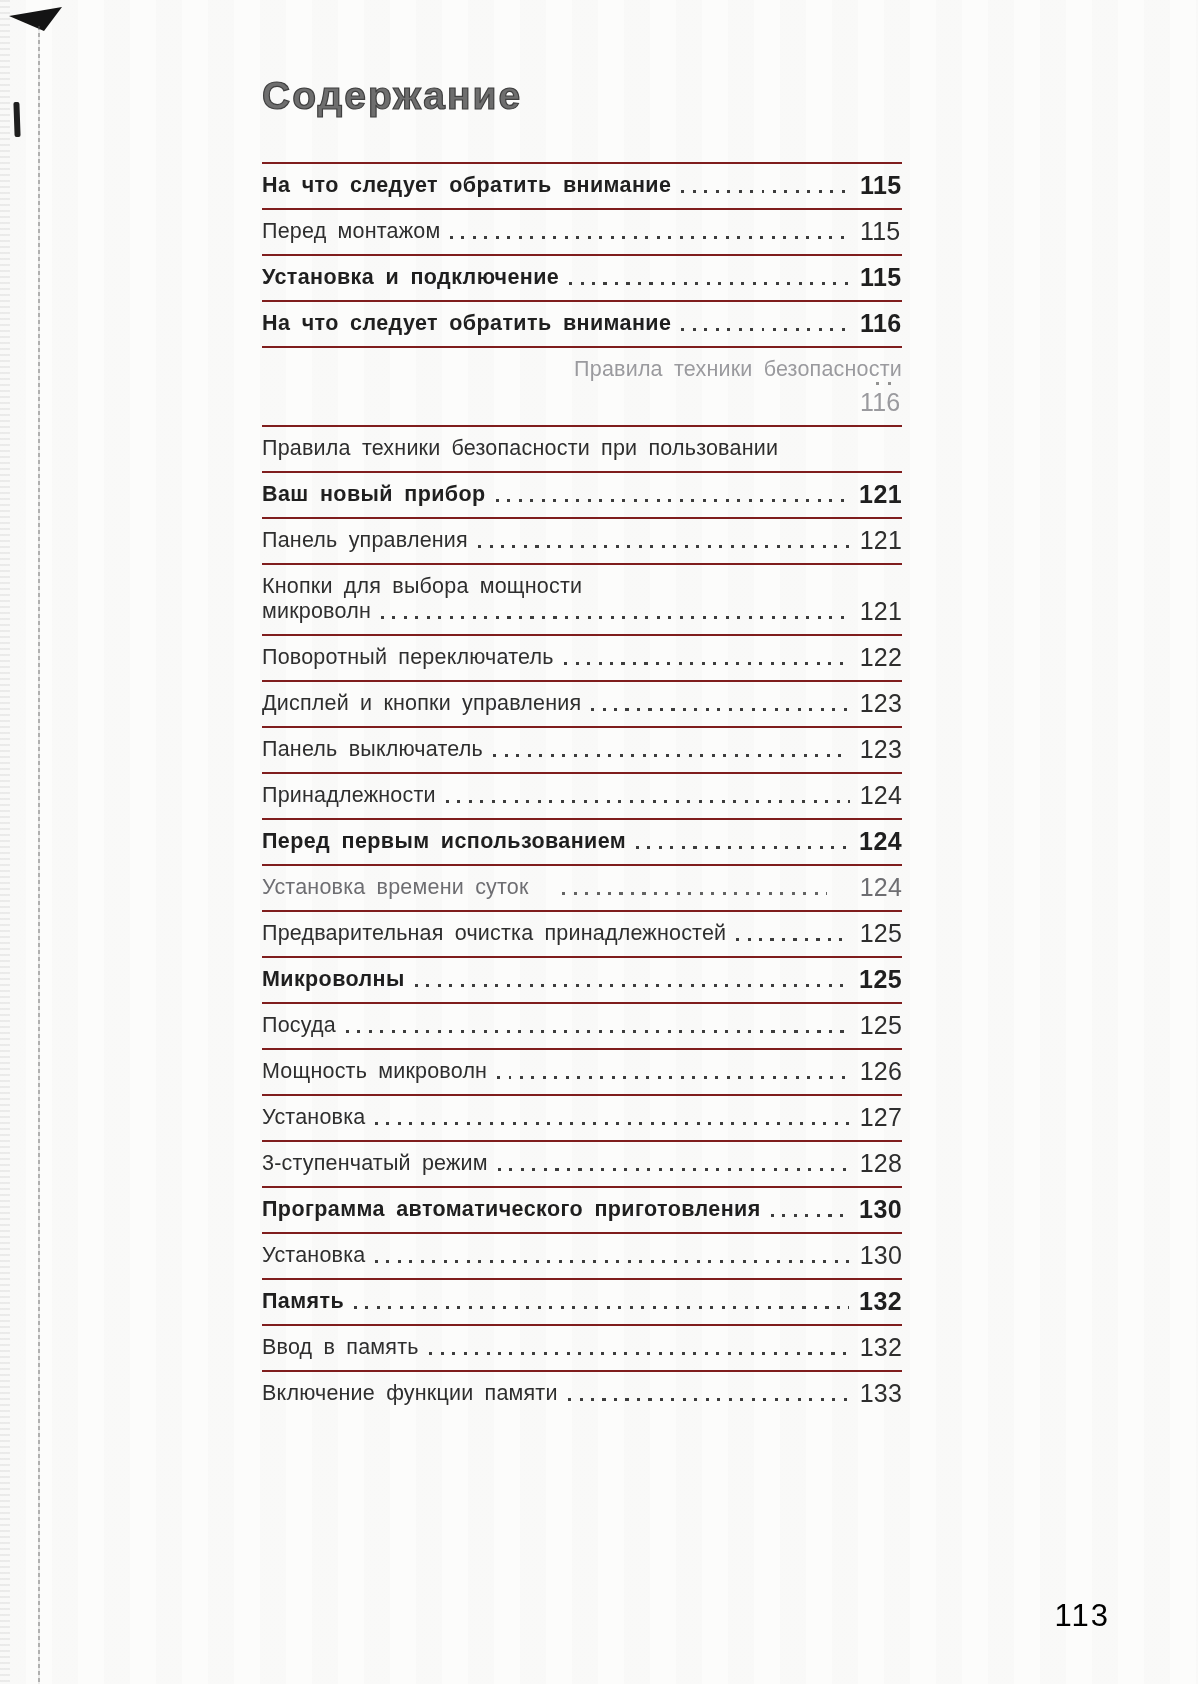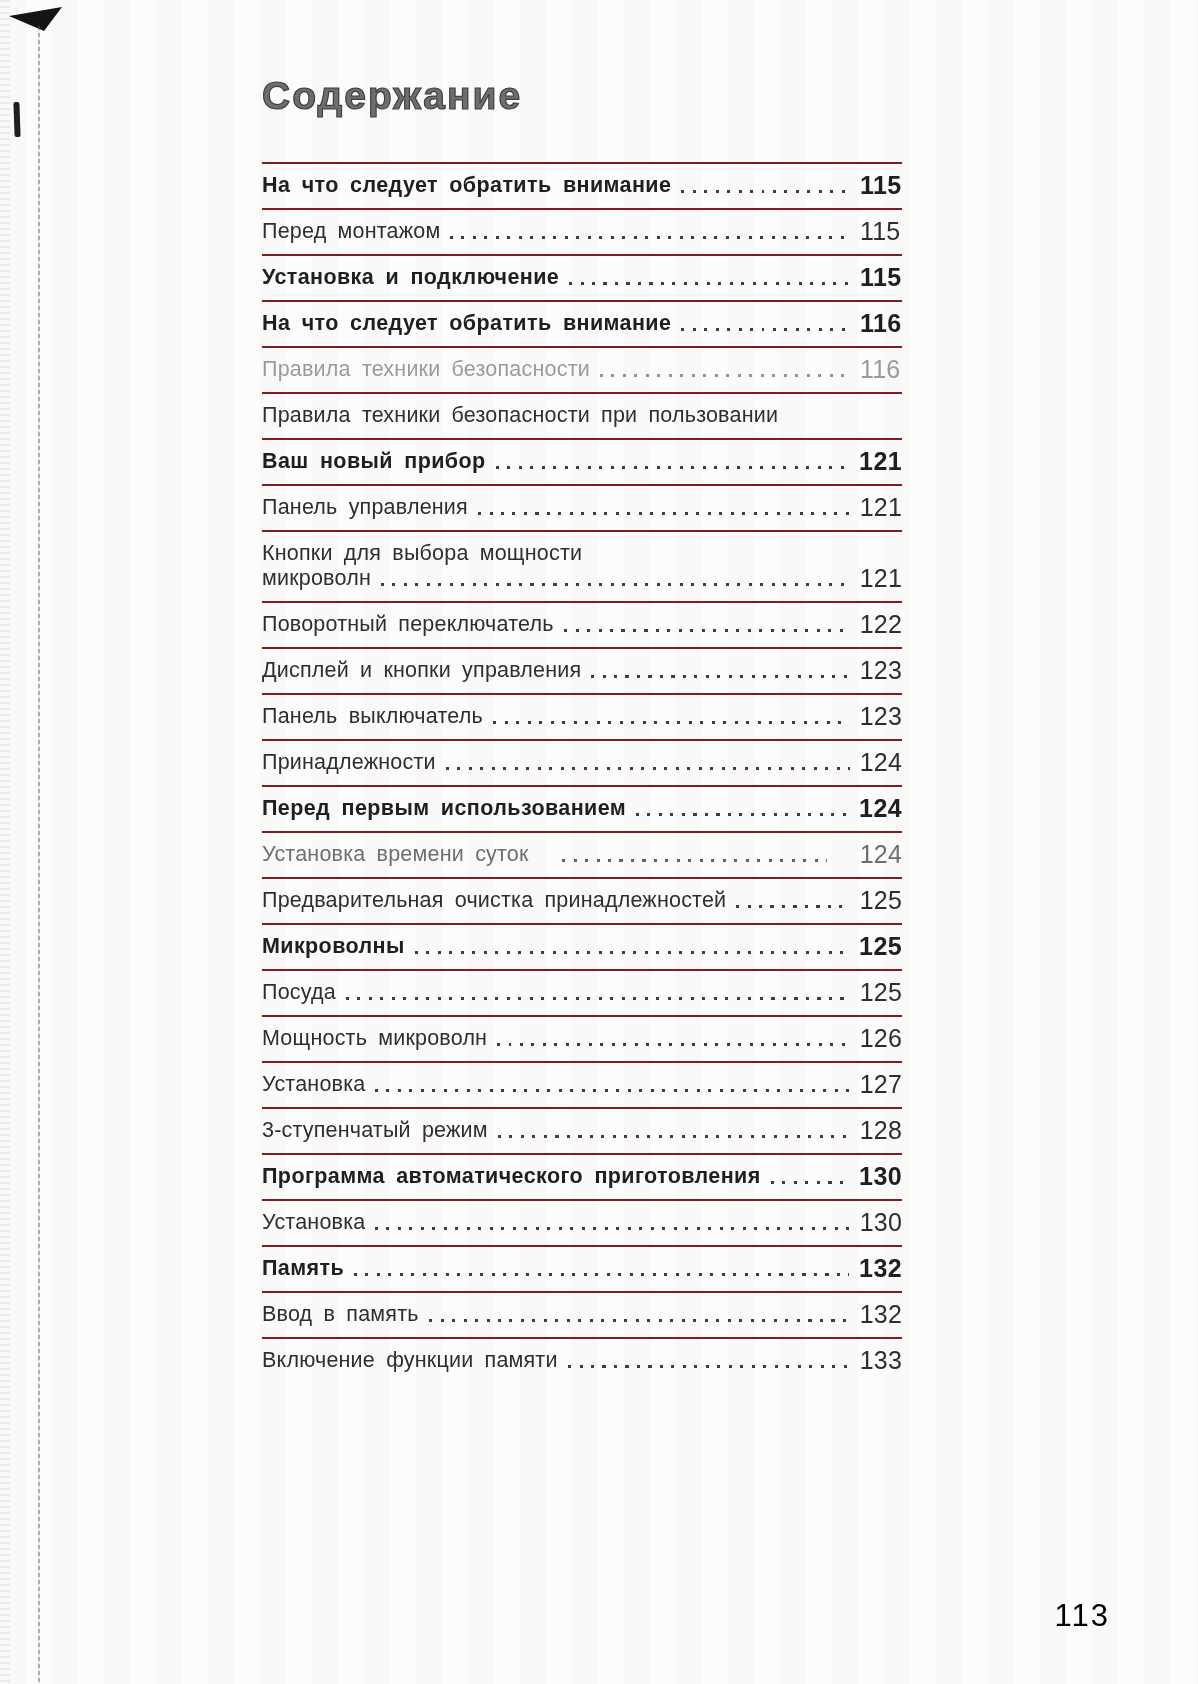--- a/index.html
+++ b/index.html
@@ -80,21 +80,21 @@
     display: flex;
     align-items: flex-end;
     font-size: 21.5px;
     line-height: 25px;
     color: #2e2e2e;
     word-spacing: 5px;
     letter-spacing: 0.2px;
   }
   .toc-row.bold .row-line { font-weight: bold; color: #1f1f1f; letter-spacing: 0.4px; }
   .toc-row.faded .row-line,
-  .toc-row.faded .pagenum { color: #9a9a9e; }
+  .toc-row.faded .pagenum { color: #9a9a9e; flex-direction: column; }
   .toc-row.faded .leader { opacity: 0.55; }
   .toc-row.dim .row-line,
   .toc-row.dim .pagenum { color: #6e6e72; gap: 23px; }
   .toc-row.dim .leader { opacity: 0.8; }
 
   .label { white-space: nowrap; }
   .leader {
     flex: 1 1 auto;
     min-width: 18px;
     height: 3px;

